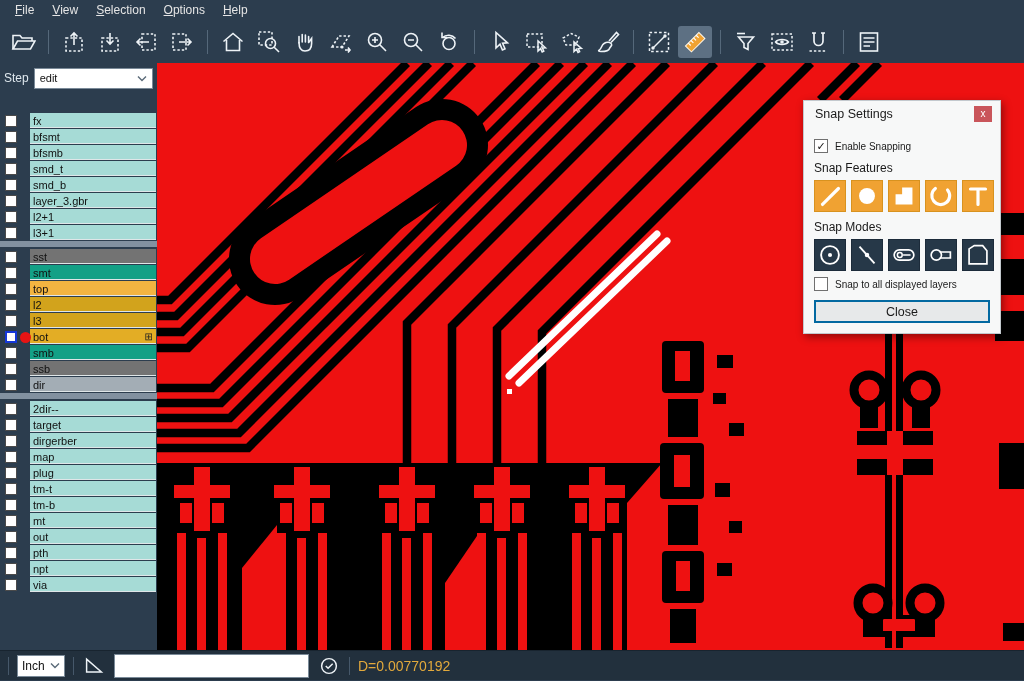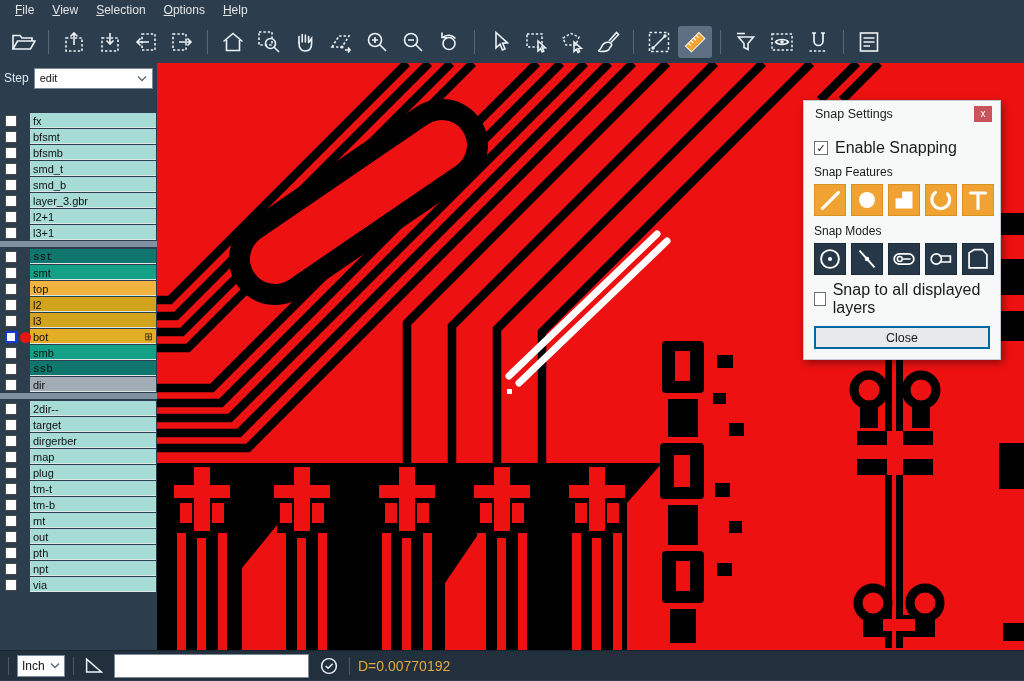--- a/index.html
+++ b/index.html
@@ -25,36 +25,36 @@
   .select{background:#fff; border:1px solid #7a8a98; height:21px; flex:1; display:flex; align-items:center; padding:0 5px; font-size:11px; color:#111; justify-content:space-between;}
   .layer-list{padding-top:20px;}
   .layer-row{display:flex; align-items:center; height:15px; margin-bottom:1px;}
   .cbcol{width:22px; display:flex; justify-content:center;}
   .cb{width:12px; height:12px; background:#fff; border:1px solid #4a4a4a; position:relative;}
   .cb.sel{border:2px solid #1538d8;}
   .gapcol{width:8px; position:relative;}
   .dot{position:absolute; left:-2px; top:-5px; width:11px; height:11px; border-radius:50%; background:#e81414;}
   .lcell{flex:1; height:15px; font-size:11px; color:#111; padding:1px 0 0 3px; border-bottom:1px solid #dfe6e8; display:flex; align-items:center; margin-right:1px;}
   .lcell .gridicon{margin-left:auto; margin-right:3px; font-size:10px; color:#222;}
-  .c-cyan{background:var(--cyan);} .c-white{background:#0f766e;font-family:Liberation Mono, monospace;} .c-green{background:var(--green);}
+  .c-cyan{background:var(--cyan);} .c-white{background:#737373;} .c-green{background:var(--green);}
   .c-amber{background:var(--amber);} .c-gold{background:var(--gold);} .c-bot{background:var(--botGold);}
   .c-gray{background:var(--grayRow);}
   .group-sep{height:6px; background:var(--sep); margin:1px 0 2px 0;}
   .coord-panel{flex:1; background:var(--coordPanel); margin-top:2px; position:relative; padding-top:50px;}
   .coord-divider{position:absolute; top:47px; left:0; right:0; border-top:1px solid #9db0bf;}
   .coord{color:#eef3f6; font-size:13px; padding:2px 0 0 6px;}
   .canvas{flex:1; position:relative; background:var(--red);}
   .canvas>svg{position:absolute; left:0; top:0;}
   .dialog{position:absolute; left:646px; top:37px; width:198px; background:#f7f8f8; border:1px solid #c3c9ce; box-shadow:2px 3px 8px rgba(0,0,0,.4);}
   .dlg-title{height:26px; display:flex; align-items:center; padding:0 8px 0 11px; font-size:12.5px; color:#1a1a1a;}
   .dlg-close{margin-left:auto; width:18px; height:16px; background:var(--closeRed); color:#fff; font-size:10px; display:flex; align-items:center; justify-content:center; line-height:1;}
   .dlg-body{padding:6px 10px 10px 10px;}
   .chkrow{display:flex; align-items:center; gap:7px; margin:6px 0;}
   .chk{width:14px; height:14px; background:#fff; border:1px solid #707070; font-size:11px; color:#111; display:flex; align-items:center; justify-content:center; line-height:1;}
-  .chklabel{font-size:16px; color:#1a1a1a;}
+  .chklabel{font-size:10px; color:#1a1a1a;}
   .dlg-section{font-size:12px; color:#1a1a1a; margin:8px 0 5px 0;}
   .btnrow{display:flex; gap:5px;}
   .fbtn{width:32px; height:32px; background:var(--orange); border:1px solid #d8921f; display:flex; align-items:center; justify-content:center;}
   .mbtn{width:32px; height:32px; background:var(--navy); border:1px solid #1c2b3a; display:flex; align-items:center; justify-content:center;}
   .dlg-closebtn{margin-top:9px; width:100%; height:23px; background:#e7e9ea; border:2px solid #0369a1; font-size:12.5px; color:#1a1a1a; display:flex; align-items:center; justify-content:center;}
   .statusbar{height:30px; background:var(--chromeDark); border-top:1px solid #18242f; display:flex; align-items:center; padding:12px 8px; gap:8px;}
   .ssep{width:1px; height:18px; background:#46586a;}
   .unit-select{background:#fff; border:1px solid #7a8a98; width:48px; height:22px; display:flex; align-items:center; justify-content:space-between; padding:0 4px; font-size:12px; color:#111;}
   .sb-input{width:195px; height:24px; background:#fff; border:1px solid #7a8a98; font-size:12px; padding:0 4px; font-family:"Liberation Sans",sans-serif;}
   .dist{color:var(--distance); font-size:14px;}

